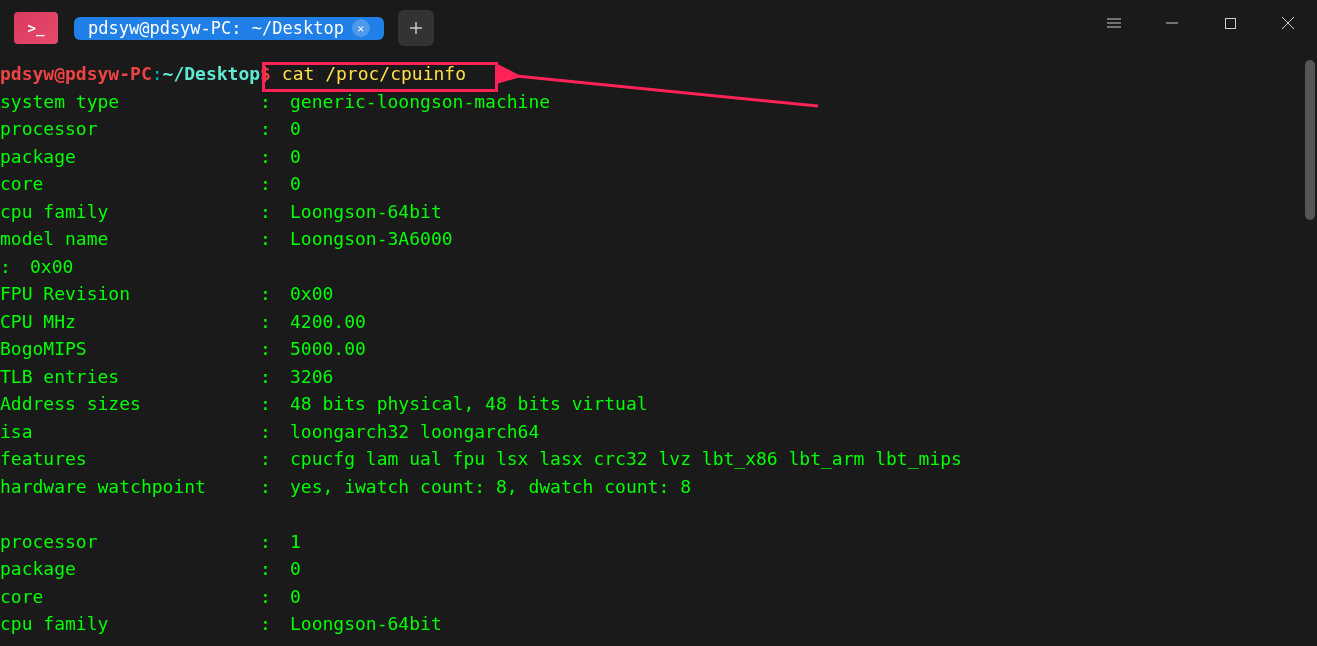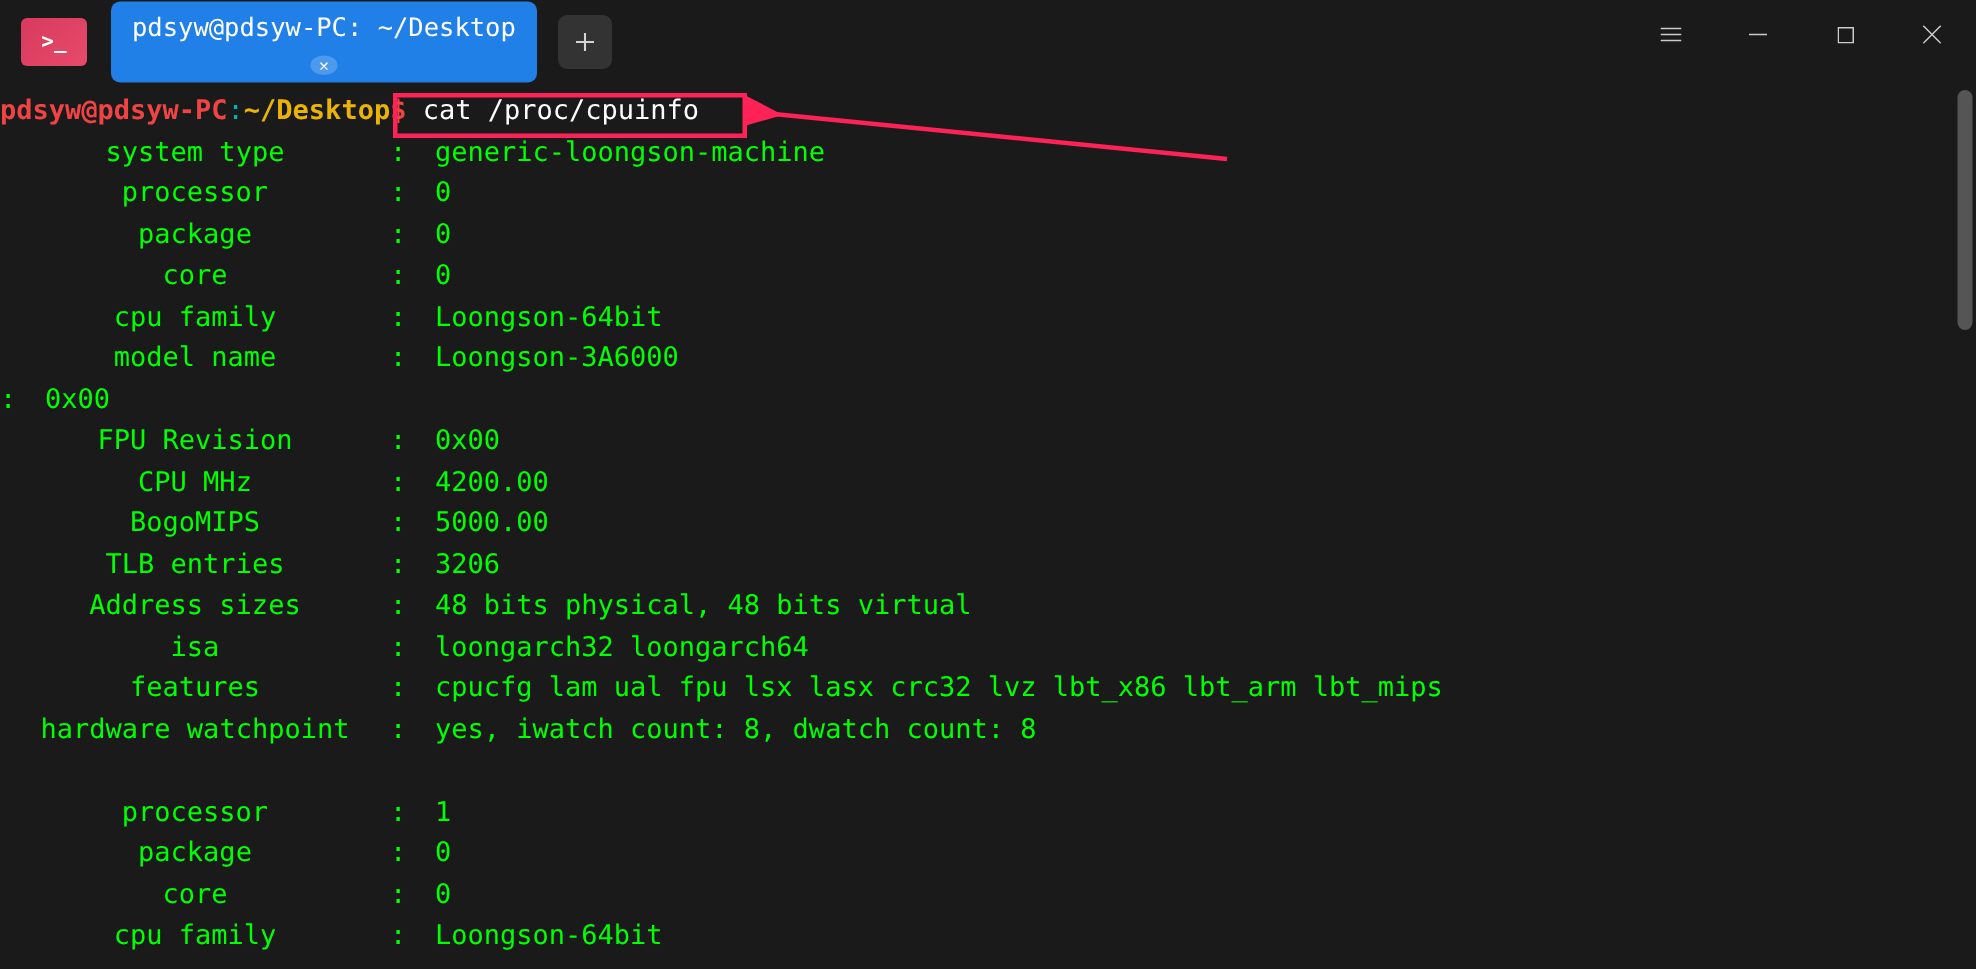--- a/index.html
+++ b/index.html
@@ -45,22 +45,21 @@
     }
     .tab {
       background: #2180e8;
       color: white;
       padding: 8px 14px;
       border-radius: 6px;
       display: flex;
       align-items: center;
       gap: 8px;
       font-size: 17px;
-      height: 54px;
-      flex-direction: column;
+      height: 23px;
     }
     .tab-close {
       width: 18px;
       height: 18px;
       border-radius: 50%;
       background: rgba(255,255,255,0.2);
       display: flex;
       align-items: center;
       justify-content: center;
       font-size: 11px;
@@ -112,35 +111,34 @@
       white-space: pre;
     }
     .prompt-user {
       color: #ef4444;
       font-weight: bold;
     }
     .prompt-colon {
       color: #00b4b4;
     }
     .prompt-path {
-      color: #eab308;
+      color: #5eead4;
       font-weight: bold;
     }
     .prompt-command {
-      color: #ffffff;
+      color: #fde047;
     }
     .output-line {
       display: flex;
       color: #00ff00;
       white-space: pre;
     }
     .out-key {
       width: 260px;
       flex-shrink: 0;
-      text-align: center;
     }
     .out-sep {
       width: 30px;
       flex-shrink: 0;
     }
     .out-val {
       flex: 1;
     }
     .empty-line {
       height: 27.5px;

